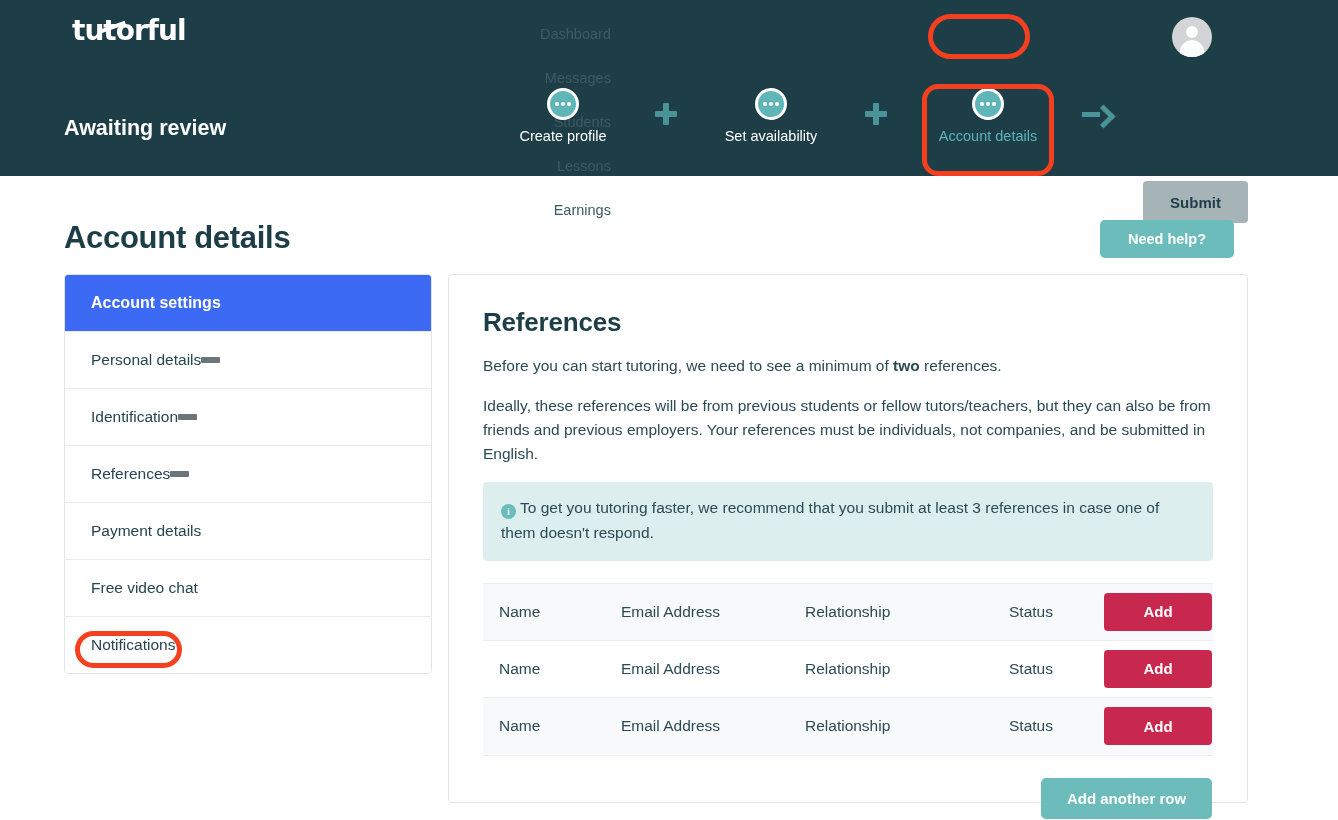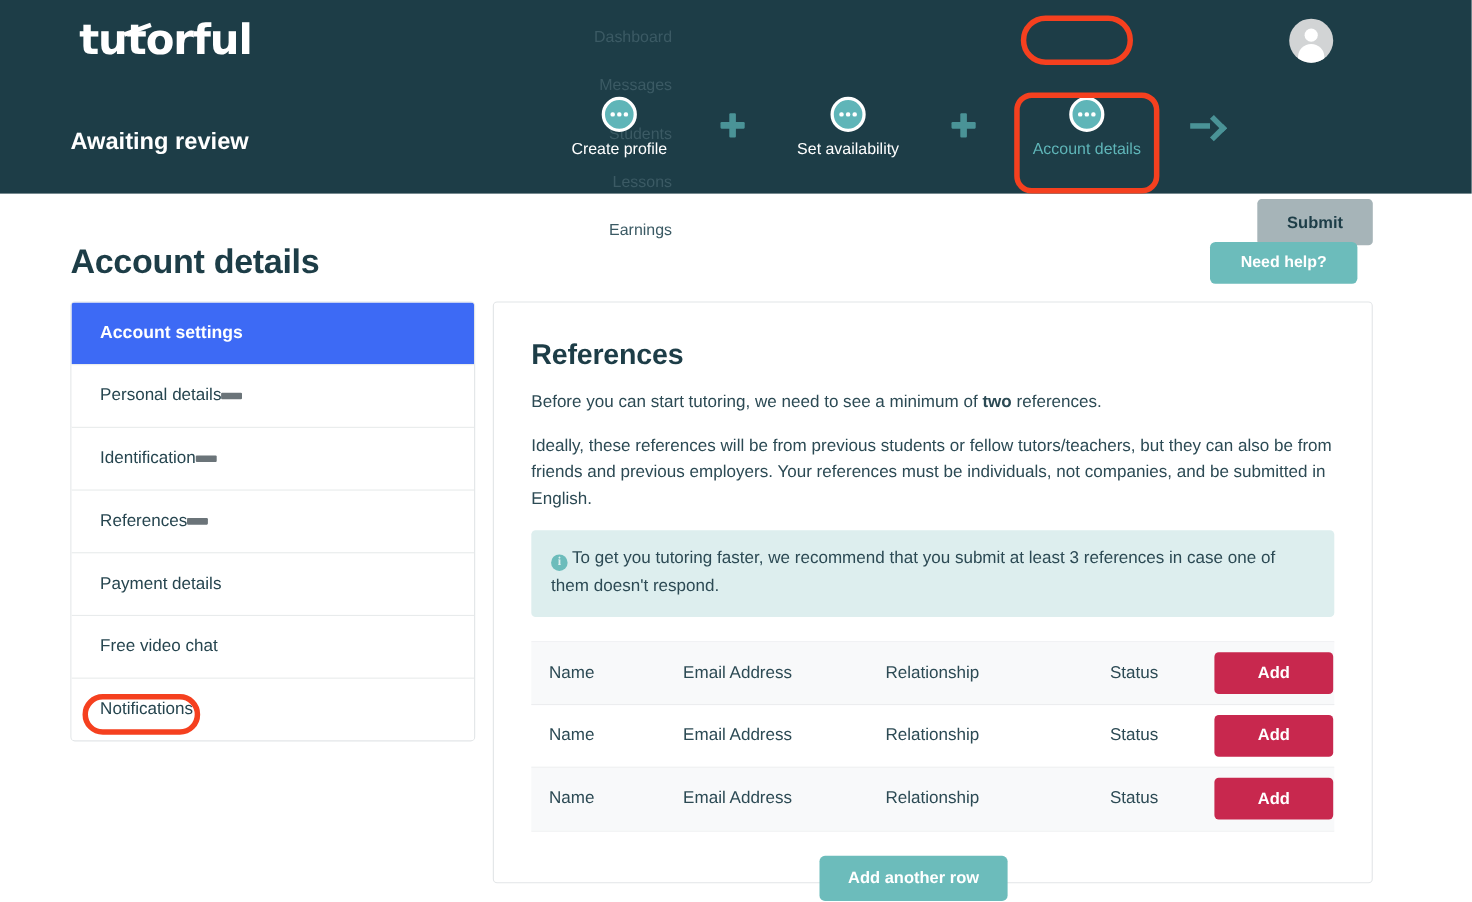--- a/index.html
+++ b/index.html
@@ -23,21 +23,21 @@
     height: 72px;
     display: flex;
     align-items: center;
   }
 
   .logo {
     position: absolute;
     left: 72px;
     top: 14px;
     color: #ffffff;
-    font-size: 38px;
+    font-size: 28px;
     font-weight: bold;
     letter-spacing: -1px;
     font-family: "DejaVu Sans", sans-serif;
   }
   .logo .cross {
     position: relative;
     display: inline-block;
   }
   .logo .cross::after {
     content: "";
@@ -350,21 +350,21 @@
     color: #ffffff;
     font-size: 15px;
     font-weight: bold;
     font-family: "Liberation Sans", sans-serif;
     cursor: pointer;
     margin-right: 1px;
   }
 
   .add-row-wrap {
     display: flex;
-    justify-content: center;
+    justify-content: flex-end;
     padding: 22px 35px 0 0;
   }
   .add-row-btn {
     width: 171px; height: 41px;
     background: #6cbcbb;
     border: none;
     border-radius: 5px;
     color: #ffffff;
     font-size: 15px;
     font-weight: bold;

